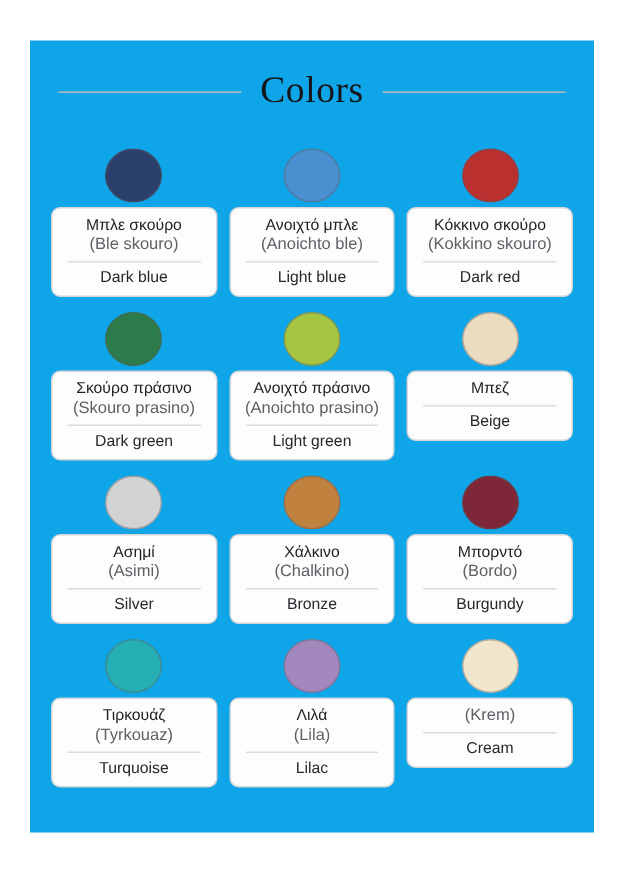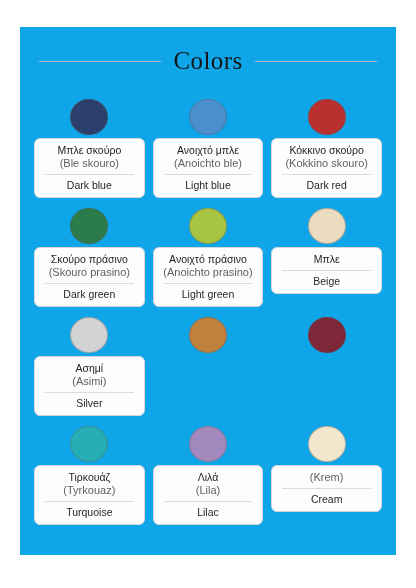--- a/index.html
+++ b/index.html
@@ -161,39 +161,51 @@
         <div class="card">
           <div class="name-el">Ανοιχτό πράσινο</div>
           <div class="name-tr">(Anoichto prasino)</div>
           <div class="divider"></div>
           <div class="name-en">Light green</div>
         </div>
       </div>
       <div class="color-cell">
         <div class="swatch" style="background: rgb(235, 220, 191);"></div>
         <div class="card">
-          <div class="name-el">Μπλε</div>
+          <div class="name-el">Μπεζ</div>
           <div class="divider"></div>
           <div class="name-en">Beige</div>
         </div>
       </div>
       <div class="color-cell">
         <div class="swatch" style="background: rgb(210, 211, 212);"></div>
         <div class="card">
           <div class="name-el">Ασημί</div>
           <div class="name-tr">(Asimi)</div>
           <div class="divider"></div>
           <div class="name-en">Silver</div>
         </div>
       </div>
       <div class="color-cell">
         <div class="swatch" style="background: rgb(193, 129, 62);"></div>
+        <div class="card">
+          <div class="name-el">Χάλκινο</div>
+          <div class="name-tr">(Chalkino)</div>
+          <div class="divider"></div>
+          <div class="name-en">Bronze</div>
+        </div>
       </div>
       <div class="color-cell">
         <div class="swatch" style="background: rgb(126, 39, 57);"></div>
+        <div class="card">
+          <div class="name-el">Μπορντό</div>
+          <div class="name-tr">(Bordo)</div>
+          <div class="divider"></div>
+          <div class="name-en">Burgundy</div>
+        </div>
       </div>
       <div class="color-cell">
         <div class="swatch" style="background: rgb(37, 175, 181);"></div>
         <div class="card">
           <div class="name-el">Τιρκουάζ</div>
           <div class="name-tr">(Tyrkouaz)</div>
           <div class="divider"></div>
           <div class="name-en">Turquoise</div>
         </div>
       </div>

